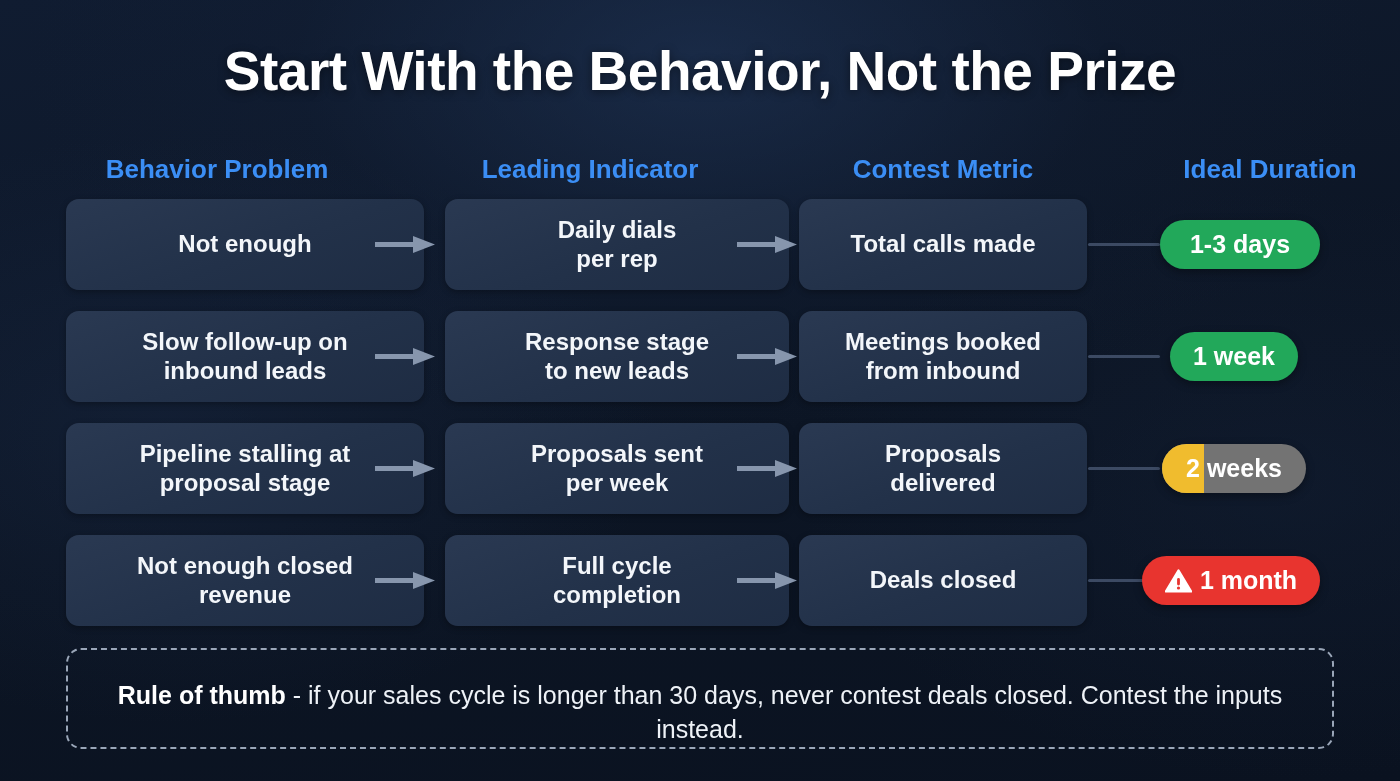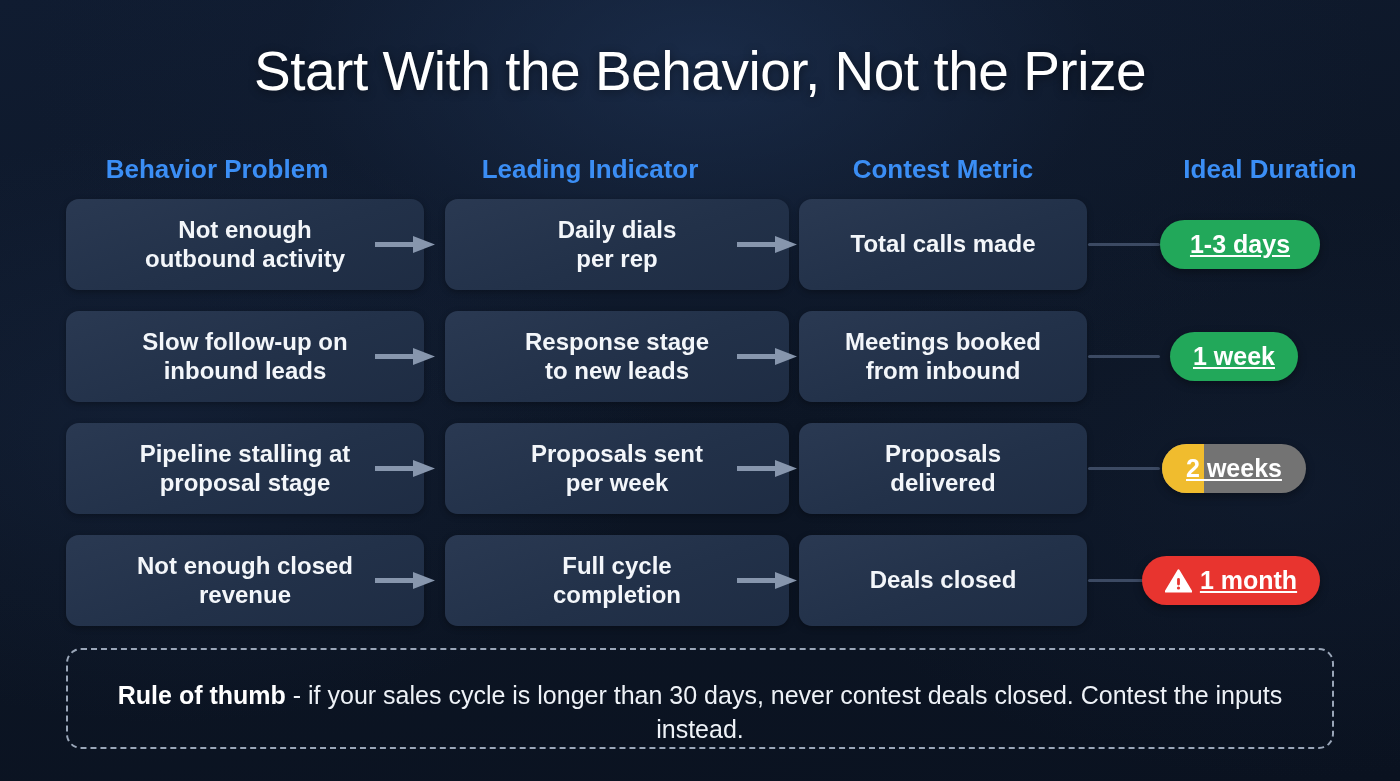--- a/index.html
+++ b/index.html
@@ -28,21 +28,21 @@
   }
 
   
   .title {
     position: absolute;
     top: 39px;
     left: 0;
     width: 1400px;
     text-align: center;
     font-size: 55px;
-    font-weight: normal;
+    font-weight: bold;
     letter-spacing: -0.5px;
     color: #ffffff;
     text-shadow: 0 2px 10px rgba(0,0,0,0.45);
   }
 
   
   .headers {
     position: absolute;
     top: 142px;
     left: 66px;
@@ -132,21 +132,21 @@
     justify-content: center;
     gap: 8px;
     font-size: 25px;
     font-weight: bold;
     color: #ffffff;
     white-space: nowrap;
     padding: 0 20px;
     box-shadow: 0 3px 9px rgba(0,0,0,0.35);
     overflow: hidden;
   }
-  .badge .blabel { position: relative; z-index: 2; text-decoration: underline; }
+  .badge .blabel { position: relative; z-index: 2; }
 
   .badge.green { background: #22a85a; }
   .badge.red   { background: #e8342f; align-items: center; }
   .badge.split {
     background: #737373;
     padding: 0 18px;
   }
   .badge.split::before {
     content: "";
     position: absolute;
@@ -208,21 +208,20 @@
     <div class="col-head c2">Contest Metric</div>
     <div class="col-head c3">Ideal Duration</div>
   </div>
 
   <div class="rows">
 
     <div class="row">
       <div class="card col0">
         <span>
           <span class="txt">Not enough</span>
-          <span class="txt">outbound activity</span>
         </span>
       </div>
       <div class="arrow a0">
         <svg viewBox="0 0 60 17">
             <path d="M0 6 L38 6 L38 0 L60 8.5 L38 17 L38 11 L0 11 Z" fill="#8796ad"></path>
           </svg>
       </div>
       <div class="card col1">
         <span>
           <span class="txt">Daily dials</span>

